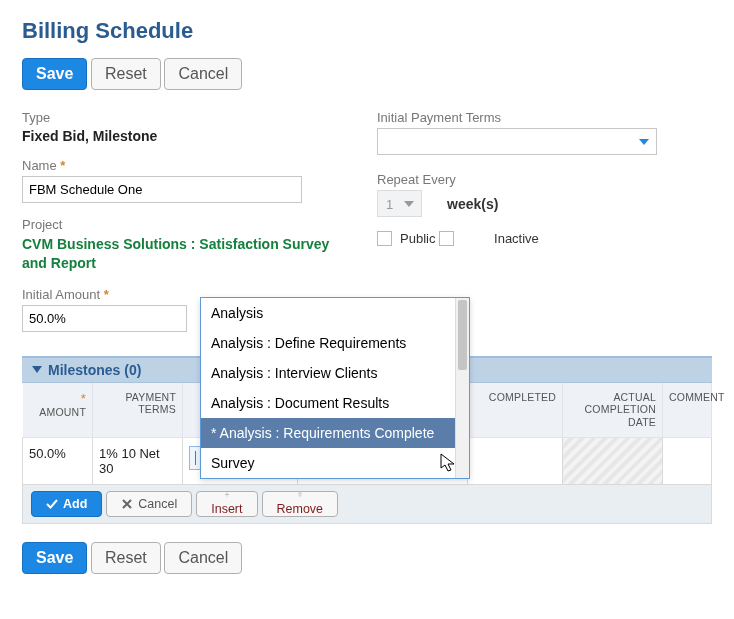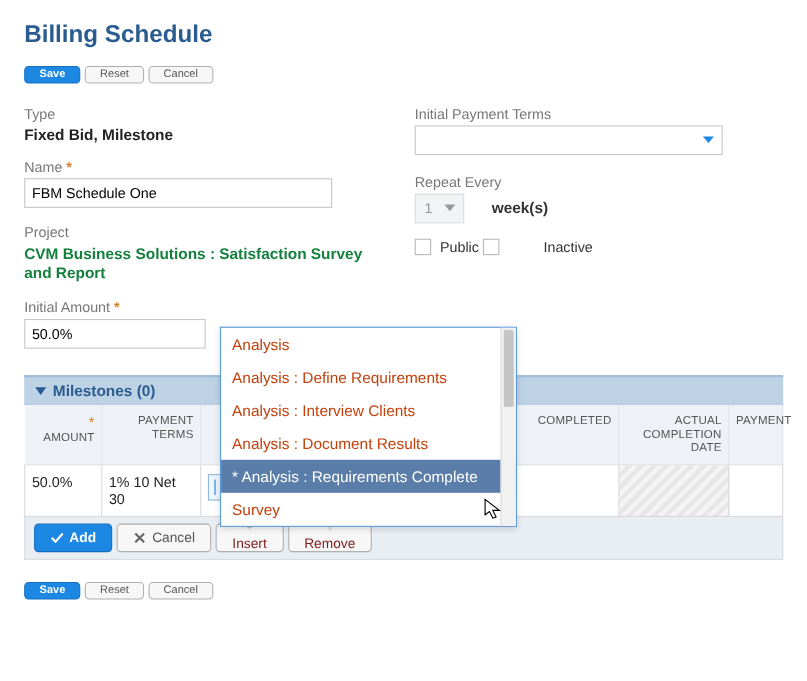--- a/index.html
+++ b/index.html
@@ -16,24 +16,24 @@
     color: #2a5c8f;
     font-size: 22px;
     font-weight: bold;
     margin: 0 0 14px 0;
   }
   .btnrow { margin-bottom: 20px; }
   .btn {
     display: inline-flex;
     align-items: center;
     gap: 5px;
-    height: 16px;
+    height: 32px;
     padding: 0 13px;
     border-radius: 4px;
-    font-size: 10px;
+    font-size: 16px;
     cursor: pointer;
     border: 1px solid #b0b0b0;
     background: #f7f7f7;
     color: #555;
   }
   .btn-primary {
     background: #1d87e4;
     border: 1px solid #1670c0;
     color: #fff;
     font-weight: bold;
@@ -106,21 +106,21 @@
   .row-btns .btn { height: 26px; font-size: 12.5px; padding: 0 14px; }
   .footer-btns { margin-top: 18px; }
   
   .dropdown-popup {
     position: absolute; left: 200px; top: 297px; width: 270px;
     border:1px solid #5a9ad9; background:#fff; z-index: 50;
     box-shadow: 0 2px 6px rgba(0,0,0,.15);
   }
   .dd-scroll { position:absolute; right:0; top:0; bottom:0; width:14px; background:#f1f1f1; border-left:1px solid #dcdcdc;}
   .dd-thumb { position:absolute; left:2px; right:2px; top:2px; height:70px; background:#c5c5c5; border-radius:2px;}
-  .dd-item { padding: 7px 10px; font-size: 14px; color:#c2410c; cursor:default; }
+  .dd-item { padding: 7px 10px; font-size: 14px; color:#000000; cursor:default; }
   .dd-item.sel { background:#5a7ea9; color:#fff; }
   .mouse-cursor {
     position: absolute; left: 440px; top: 453px; width:16px; height:20px; z-index:60;
     pointer-events:none;
   }
   .inactive-label { position: relative; z-index: 1; gap: 40px;}
   svg.ico { width: 12px; height: 12px; }
 </style>
 </head>
 <body>
@@ -197,21 +197,21 @@
         <col style="width:100px">
         <col>
     </colgroup>
     <thead>
       <tr>
         <th class="req-col">AMOUNT</th>
         <th>PAYMENT TERMS</th>
         <th colspan="2">MILESTONE</th>
         <th>COMPLETED</th>
         <th>ACTUAL COMPLETION DATE</th>
-        <th>PAYMENT</th>
+        <th>COMMENT</th>
       </tr>
     </thead>
     <tbody>
       <tr>
         <td>50.0%</td>
         <td>1% 10 Net 30</td>
         <td>
           <div class="cell-select">
             <span class="cursor-caret"></span>
             <span class="mini-caret"></span>

